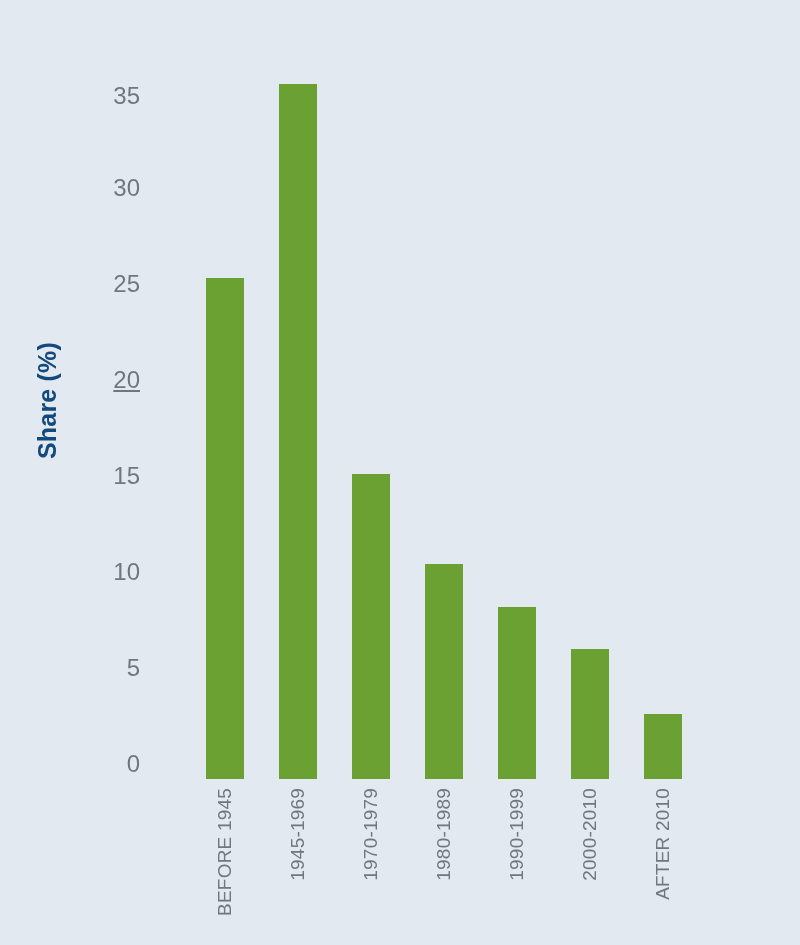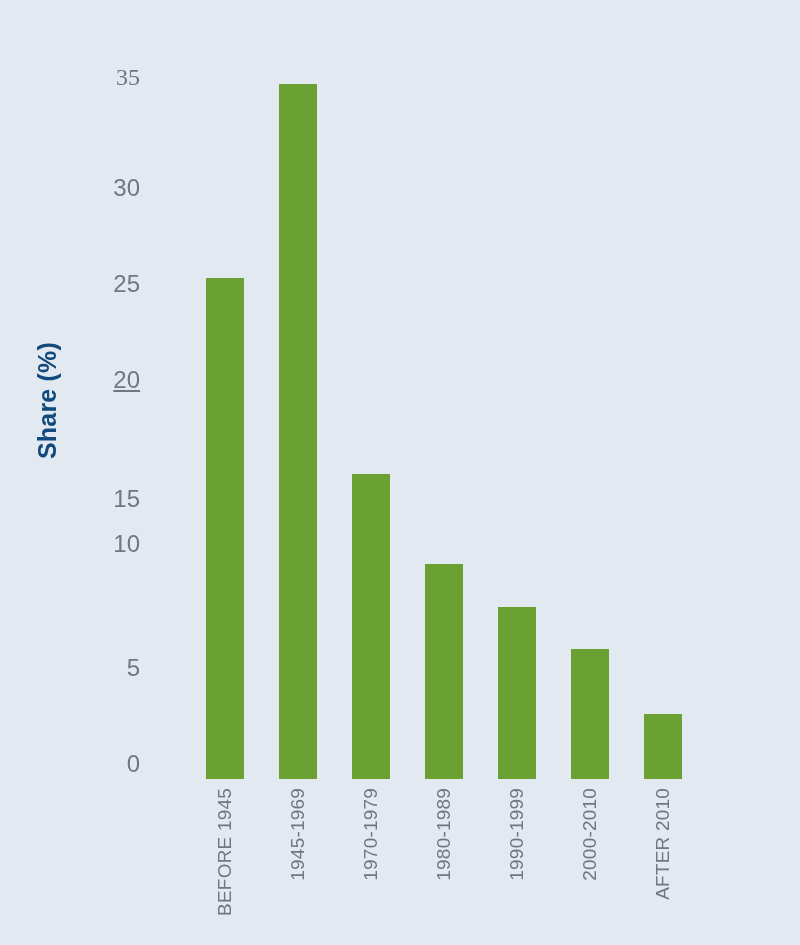--- a/index.html
+++ b/index.html
@@ -114,26 +114,26 @@
 
 <div id="chart-root">
 
   <div id="y-axis-title">
     <span>Share (%)</span>
   </div>
 
   <div id="y-axis-ticks">
       <div class="y-tick" style="top: 764px;">0</div>
       <div class="y-tick" style="top: 668px;">5</div>
-      <div class="y-tick" style="top: 544px;">10</div>
-      <div class="y-tick" style="top: 499px;">15</div>
+      <div class="y-tick" style="top: 572px;">10</div>
+      <div class="y-tick" style="top: 476px;">15</div>
       <div class="y-tick" style="top: 380px; text-decoration: underline;">20</div>
       <div class="y-tick" style="top: 284px;">25</div>
       <div class="y-tick" style="top: 188px; text-align: center;">30</div>
-      <div class="y-tick" style="top: 77px; font-family: Liberation Serif, serif;">35</div>
+      <div class="y-tick" style="top: 96px;">35</div>
     </div>
 
   <div id="plot-area">
       <div class="bar-slot" style="left: 46px; height: 719px;">
         <div class="bar" title="BEFORE 1945: 25.3" style="height: 500.76px; background: rgb(107, 161, 50);"></div>
       </div>
       <div class="bar-slot" style="left: 119px; height: 719px;">
         <div class="bar" title="1945-1969: 35.4" style="height: 694.68px; background: rgb(107, 161, 50);"></div>
       </div>
       <div class="bar-slot" style="left: 192px; height: 719px;">

